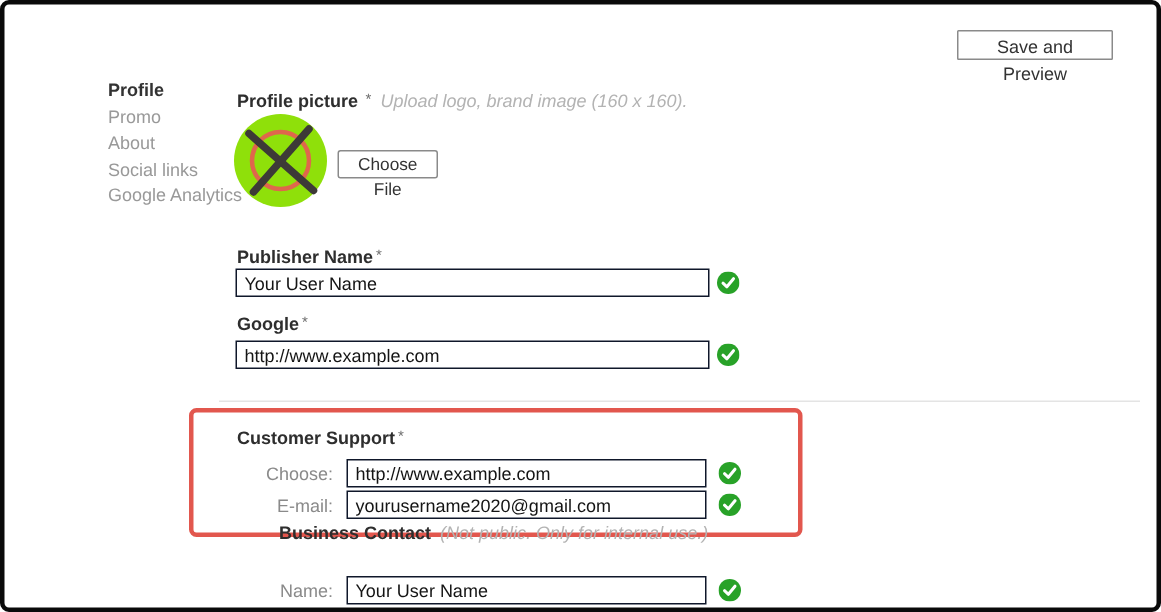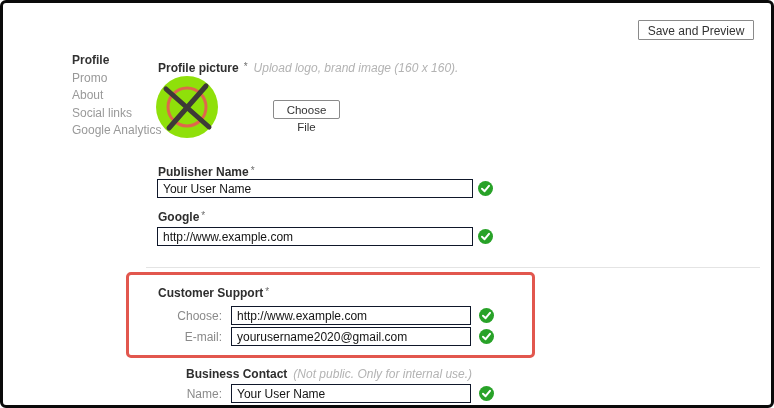--- a/index.html
+++ b/index.html
@@ -5,21 +5,21 @@
   html,body{margin:0;padding:0;background:#fff;}
   body{font-family:"Liberation Sans","DejaVu Sans",sans-serif;}
   #frame{
     position:relative;width:774px;height:408px;box-sizing:border-box;
     border:3px solid #0a0a0a;border-radius:6px;background:#fff;overflow:hidden;
   }
   .abs{position:absolute;}
   
   .page-title{left:33px;top:6px;font-size:17px;font-weight:bold;color:#222;letter-spacing:0;}
   .save-btn{
-    left:635px;top:17px;width:116px;height:20px;box-sizing:border-box;
+    left:635px;top:17px;width:104px;height:20px;box-sizing:border-box;
     background:#fff;border:1px solid #8a8a8a;font-size:12px;color:#333;
     text-align:center;line-height:18px;cursor:pointer;border-radius:1px;
   }
   
   .sidebar{left:33px;top:49px;font-size:12px;line-height:17.5px;}
   .side-item{color:#999;cursor:pointer;padding-left:36px;}
   .side-item.active{color:#333;font-weight:bold;}
   
   .lbl{font-size:12px;font-weight:bold;color:#2e2e2e;}
   .req{font-size:10px;color:#6e6e6e;margin-left:2px;vertical-align:2px;}
@@ -37,21 +37,21 @@
   
   .divider{left:143px;top:264px;width:614px;height:1px;background:#e4e4e4;}
   .red-box{
     left:123px;top:269px;width:409px;height:86px;box-sizing:border-box;
     border:3px solid #e2574e;border-radius:5px;background:transparent;
   }
   .check{width:15px;height:15px;display:block;}
   .choose-file-btn{
     left:222px;top:97px;width:67px;height:19px;box-sizing:border-box;
     background:#fff;border:1px solid #8a8a8a;font-size:11.5px;color:#333;
-    text-align:center;line-height:17px;cursor:pointer;border-radius:2px;margin-left:48px;
+    text-align:center;line-height:17px;cursor:pointer;border-radius:2px;
   }
 </style>
 </head>
 <body>
 
 <div id="frame">
 
   <button class="abs save-btn">Save and Preview</button>
 
   <div class="abs sidebar">
@@ -117,21 +117,21 @@
 
   <div class="abs row-lbl" style="left:155px;top:327px;">E-mail:</div>
   <input class="abs tinput mid" style="left: 228px; top: 324px;" type="text" value="yourusername2020@gmail.com">
   <span class="abs" style="left:476px;top:326px;">
     <svg class="check" viewBox="0 0 15 15">
         <circle cx="7.5" cy="7.5" r="7.5" fill="#28a228"></circle>
         <polyline points="4,7.8 6.6,10.2 11,4.8" fill="none" stroke="#fff" stroke-width="2" stroke-linecap="round" stroke-linejoin="round"></polyline>
       </svg>
   </span>
 
-  <div class="abs" style="left:155px;top:361px;white-space:nowrap;padding-left:28px;">
+  <div class="abs" style="left:155px;top:343px;white-space:nowrap;padding-left:28px;">
     <span class="lbl">Business Contact</span><span class="hint">(Not public. Only for internal use.)</span>
   </div>
 
   <div class="abs row-lbl" style="left:155px;top:384px;">Name:</div>
   <input class="abs tinput mid" style="left: 228px; top: 381px;" type="text" value="Your User Name">
   <span class="abs" style="left:476px;top:383px;">
     <svg class="check" viewBox="0 0 15 15">
         <circle cx="7.5" cy="7.5" r="7.5" fill="#28a228"></circle>
         <polyline points="4,7.8 6.6,10.2 11,4.8" fill="none" stroke="#fff" stroke-width="2" stroke-linecap="round" stroke-linejoin="round"></polyline>
       </svg>

